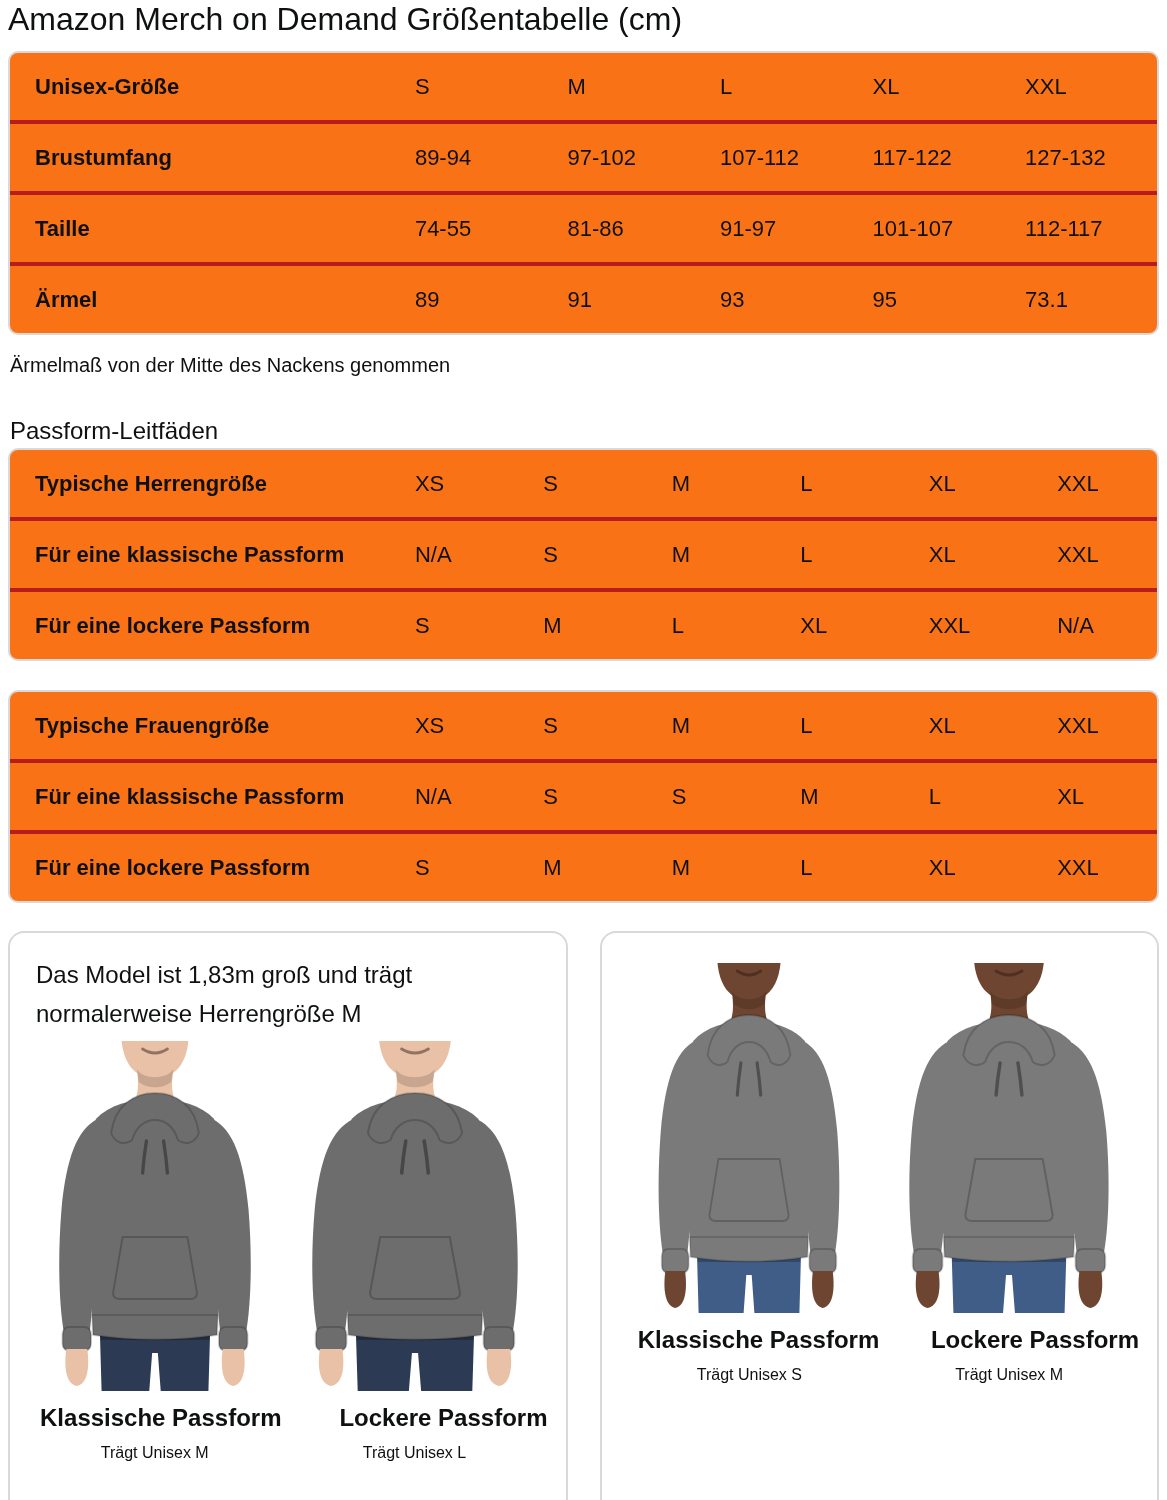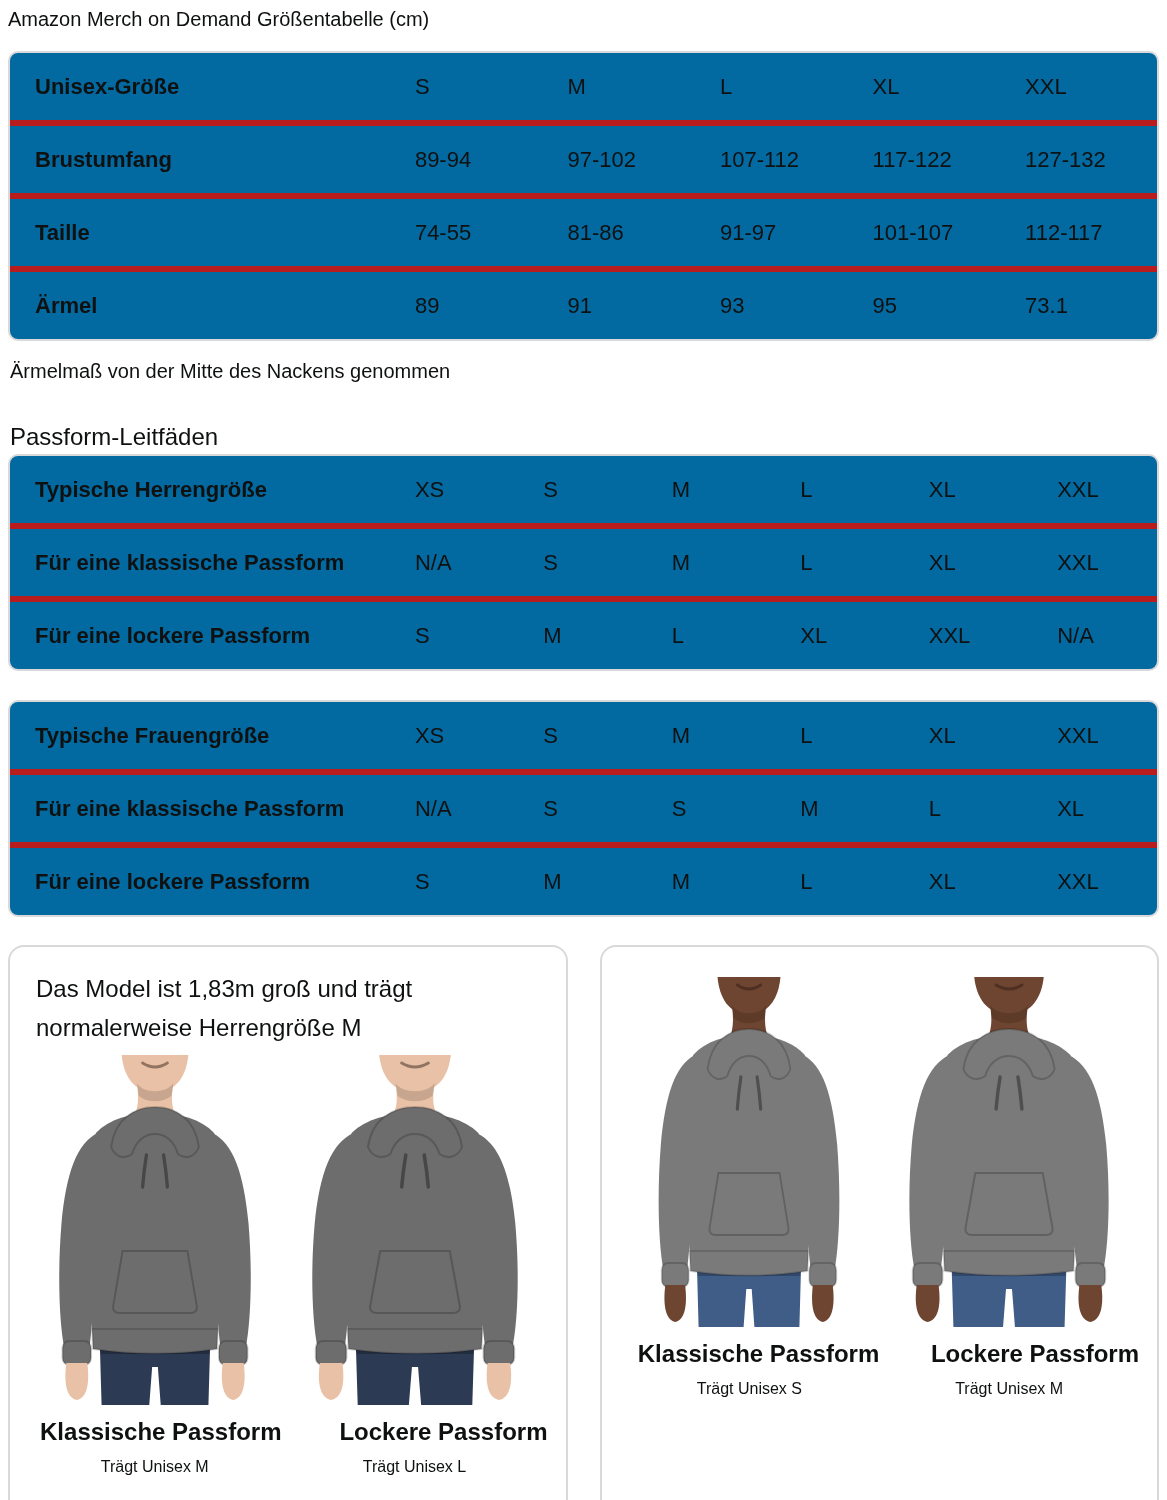--- a/index.html
+++ b/index.html
@@ -1,25 +1,25 @@
 <!DOCTYPE html>
 <html lang="de"><head>
 <meta charset="utf-8">
 <style>
   html,body{margin:0;padding:0;background:#fff;color:#0f1111;
     font-family:"Liberation Sans","DejaVu Sans",sans-serif;}
   body{width:1167px;height:1500px;overflow:hidden;}
   .page{box-sizing:border-box;padding:2px 8px 0 8px;}
 
-  .page-title{font-size:20px;font-weight:400;margin:2px 0 0 0;line-height:30px;}
+  .page-title{font-size:32px;font-weight:400;margin:2px 0 0 0;line-height:30px;}
 
   .sizing-table{border:2px solid #d9d9d9;border-radius:10px;margin-top:17px;
-    background:#0369a1;overflow:hidden;}
+    background:#f97316;overflow:hidden;}
   .trow{display:grid;align-items:center;min-height:67px;}
-  .trow + .trow{border-top:6px solid #b91c1c;}
+  .trow + .trow{border-top:4px solid #b91c1c;}
   .cols5{grid-template-columns:35.3% 13.3% 13.3% 13.3% 13.3% auto;}
   .cols6{grid-template-columns:35.3% 11.2% 11.2% 11.2% 11.2% 11.2% auto;}
   .row-label{font-weight:700;font-size:22px;padding-left:25px;}
   .cell{font-size:22px;}
 
   .note{font-size:20px;margin:18px 0 0 2px;line-height:24px;}
   .section-title{font-size:24px;font-weight:400;margin:40px 0 0 2px;line-height:28px;}
   .fit-a{margin-top:3px;}
   .fit-b{margin-top:29px;}
 

